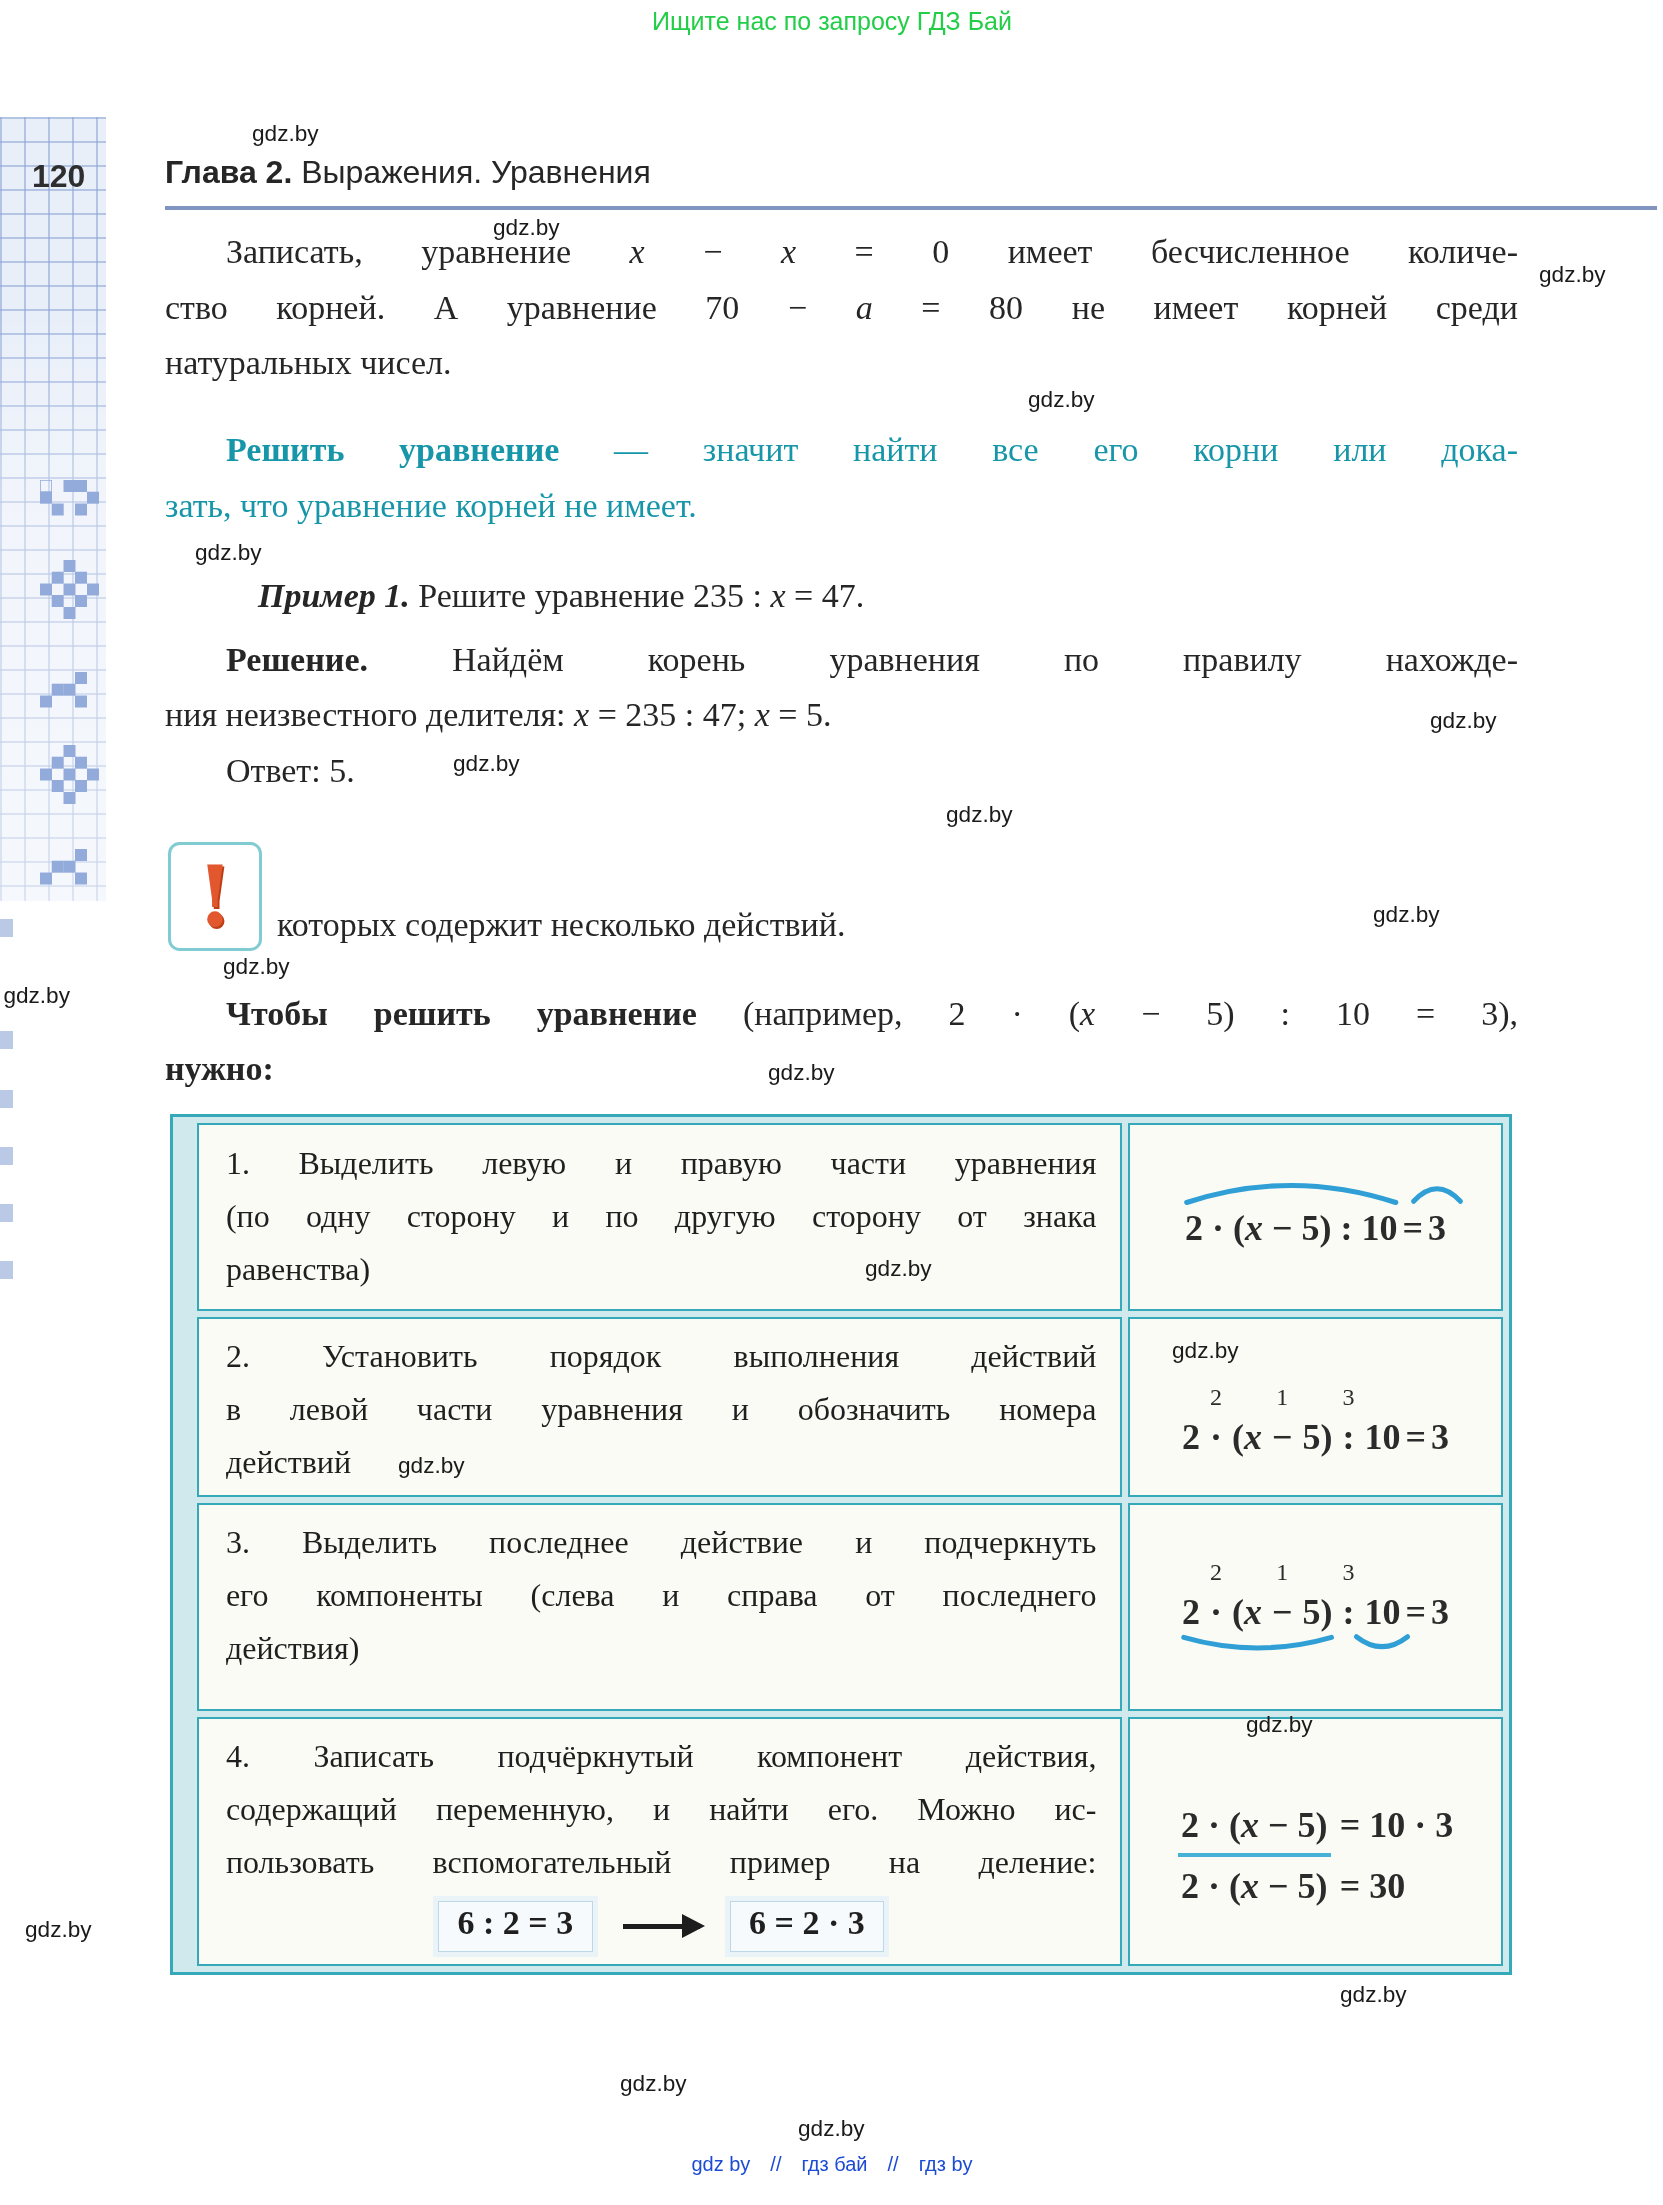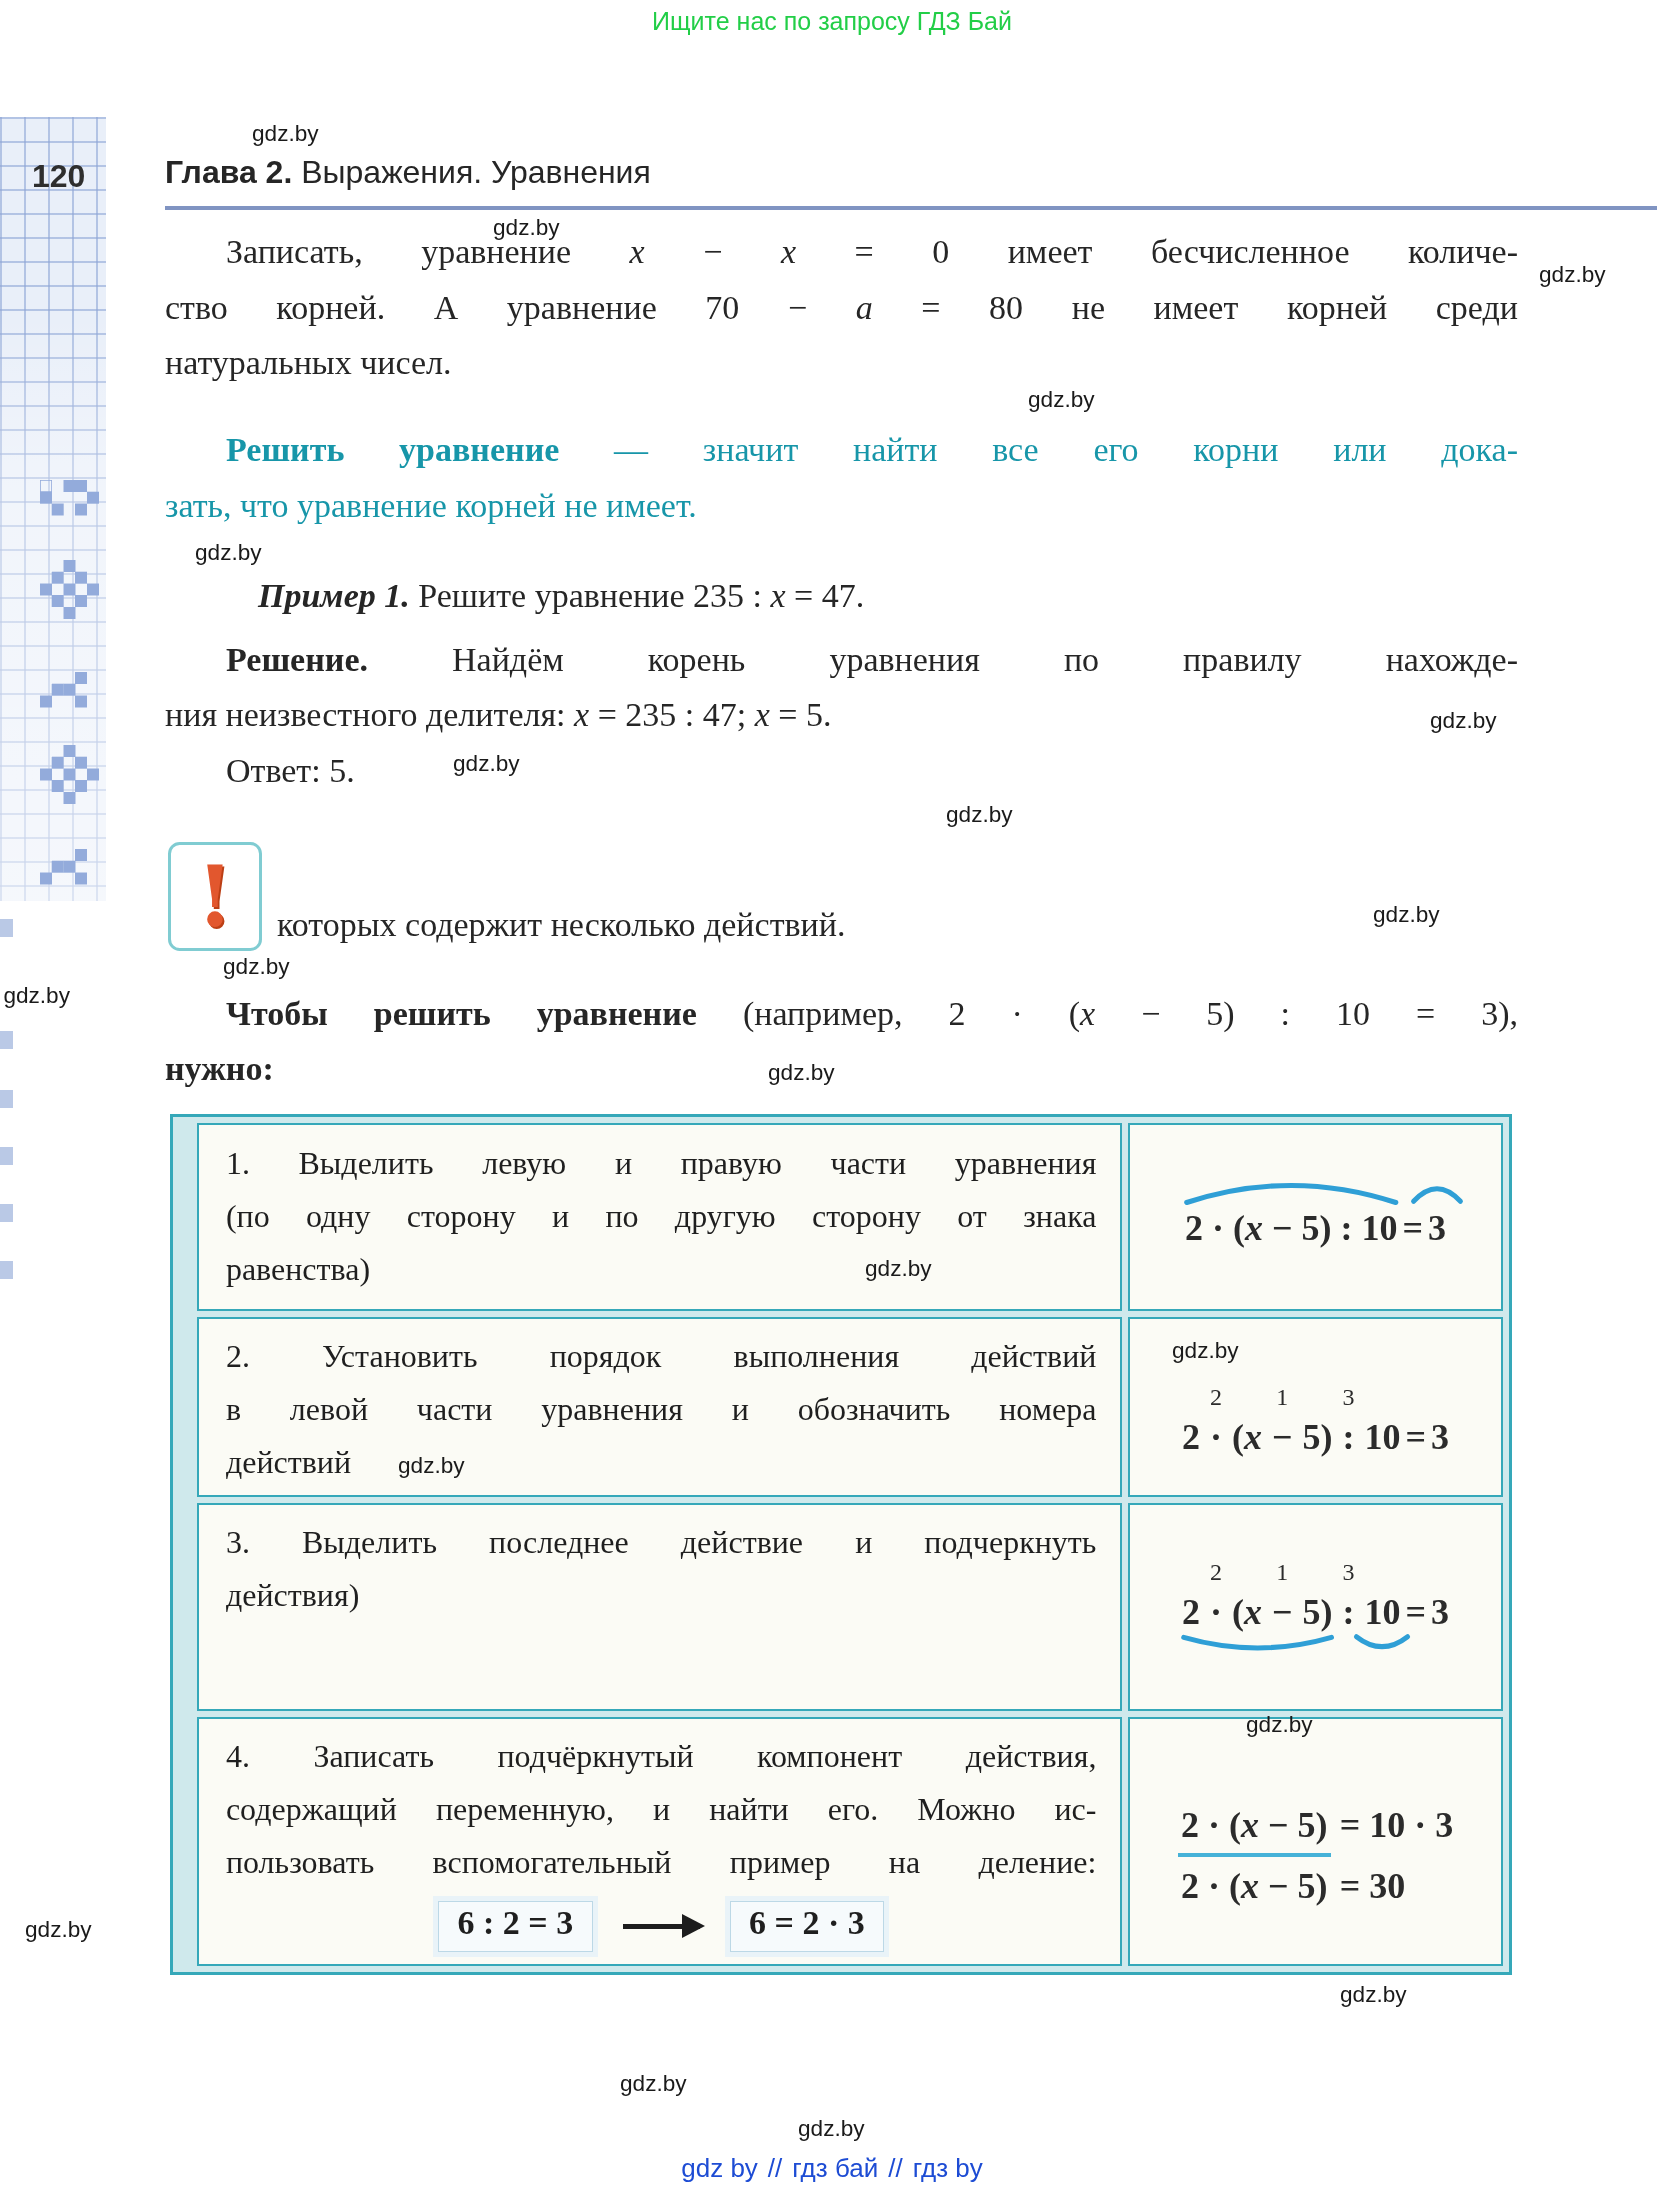--- a/index.html
+++ b/index.html
@@ -91,22 +91,22 @@
 
   .helper{display:flex;align-items:center;justify-content:center;margin-top:11.7px;}
   .mini{border:1.7px solid #bcd8e6;background:#f6fafc;box-shadow:0 0 0 5px #e9f3f8;
         font-weight:700;font-size:34px;padding:0 18.4px 6.7px;line-height:1.25;white-space:pre;}
   .harrow{width:77px;height:5px;background:#1d1d1d;margin:0 30px;position:relative;}
   .harrow::after{content:"";position:absolute;right:-5px;top:-10px;width:0;height:0;
         border-left:23.5px solid #1d1d1d;border-top:12.6px solid transparent;border-bottom:12.6px solid transparent;}
 
   
   .footer{position:absolute;top:2153px;left:50%;transform:translateX(-50%);
-          font-family:"Liberation Sans","DejaVu Sans",sans-serif;font-size:26px;color:#1d4cd4;
-          display:flex;gap:10px;white-space:nowrap;}
+          font-family:"Liberation Sans","DejaVu Sans",sans-serif;font-size:20px;color:#1d4cd4;
+          display:flex;gap:20px;white-space:nowrap;}
   .footer span{color:#1d4cd4;}
 </style>
 </head>
 <body>
 
 <div id="page">
 
   <div class="banner">Ищите нас по запросу ГДЗ Бай</div>
 
   <div class="grid"></div>
@@ -206,20 +206,21 @@
         <span class="tk">5)</span>
         <span class="opcol"><span class="opnum">3</span><span class="opsym">:</span></span>
         <span class="tk">10</span>
         <span class="tk rel">=</span>
         <span class="tk">3</span>
       </div>
     </div>
 
     <div class="cell tcell">
       <div class="cline">3. Выделить последнее действие и подчеркнуть</div>
+      <div class="cline">его компоненты (слева и справа от последнего</div>
       <div class="cline cl-last">действия)</div>
     </div>
     <div class="cell ecell">
       <div class="eqrow r3eq">
         <span class="grp">
           <svg class="arc uarcA" viewBox="0 0 100 30" preserveAspectRatio="none">
               <path d="M3 3 Q50 30 97 3"></path>
             </svg>
           <span class="tk">2</span>
           <span class="opcol"><span class="opnum">2</span><span class="opsym">·</span></span>

